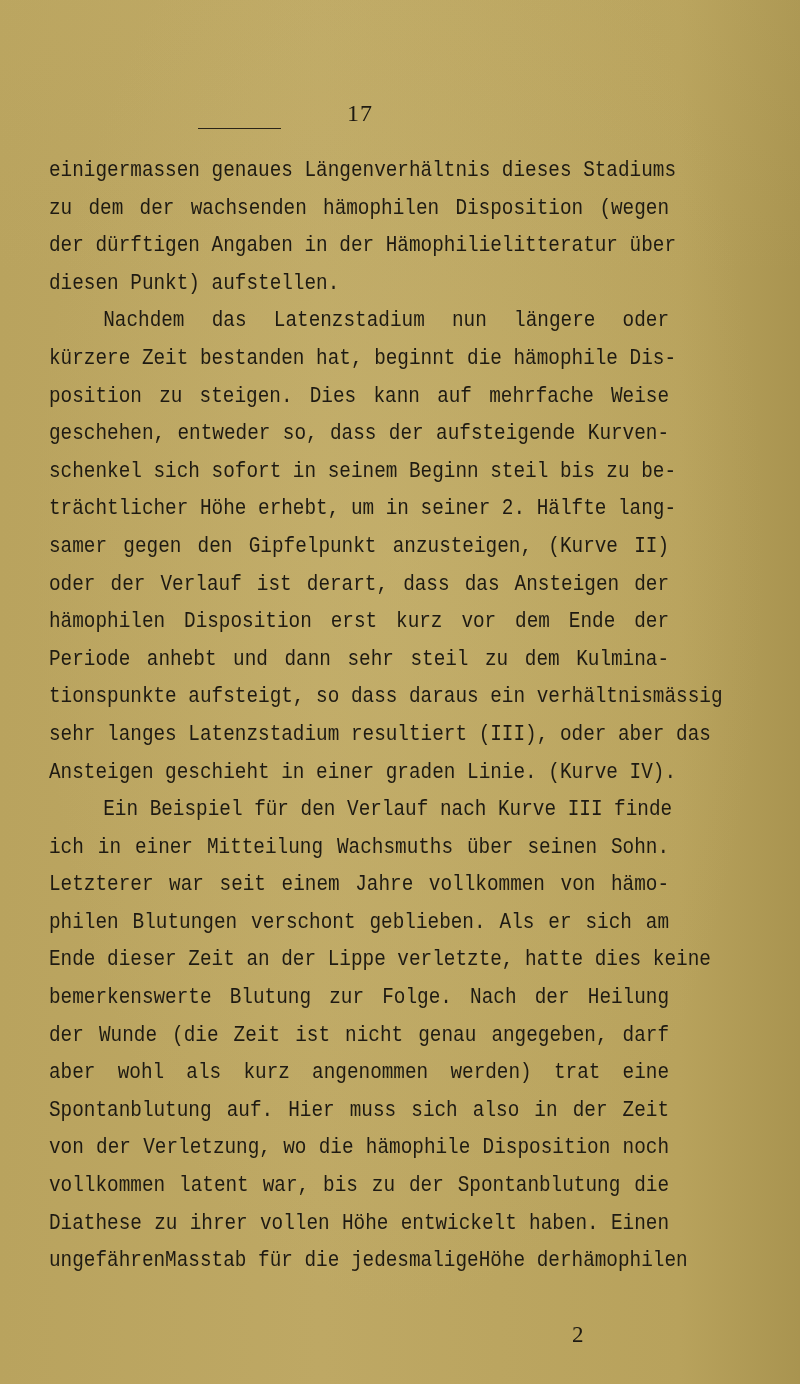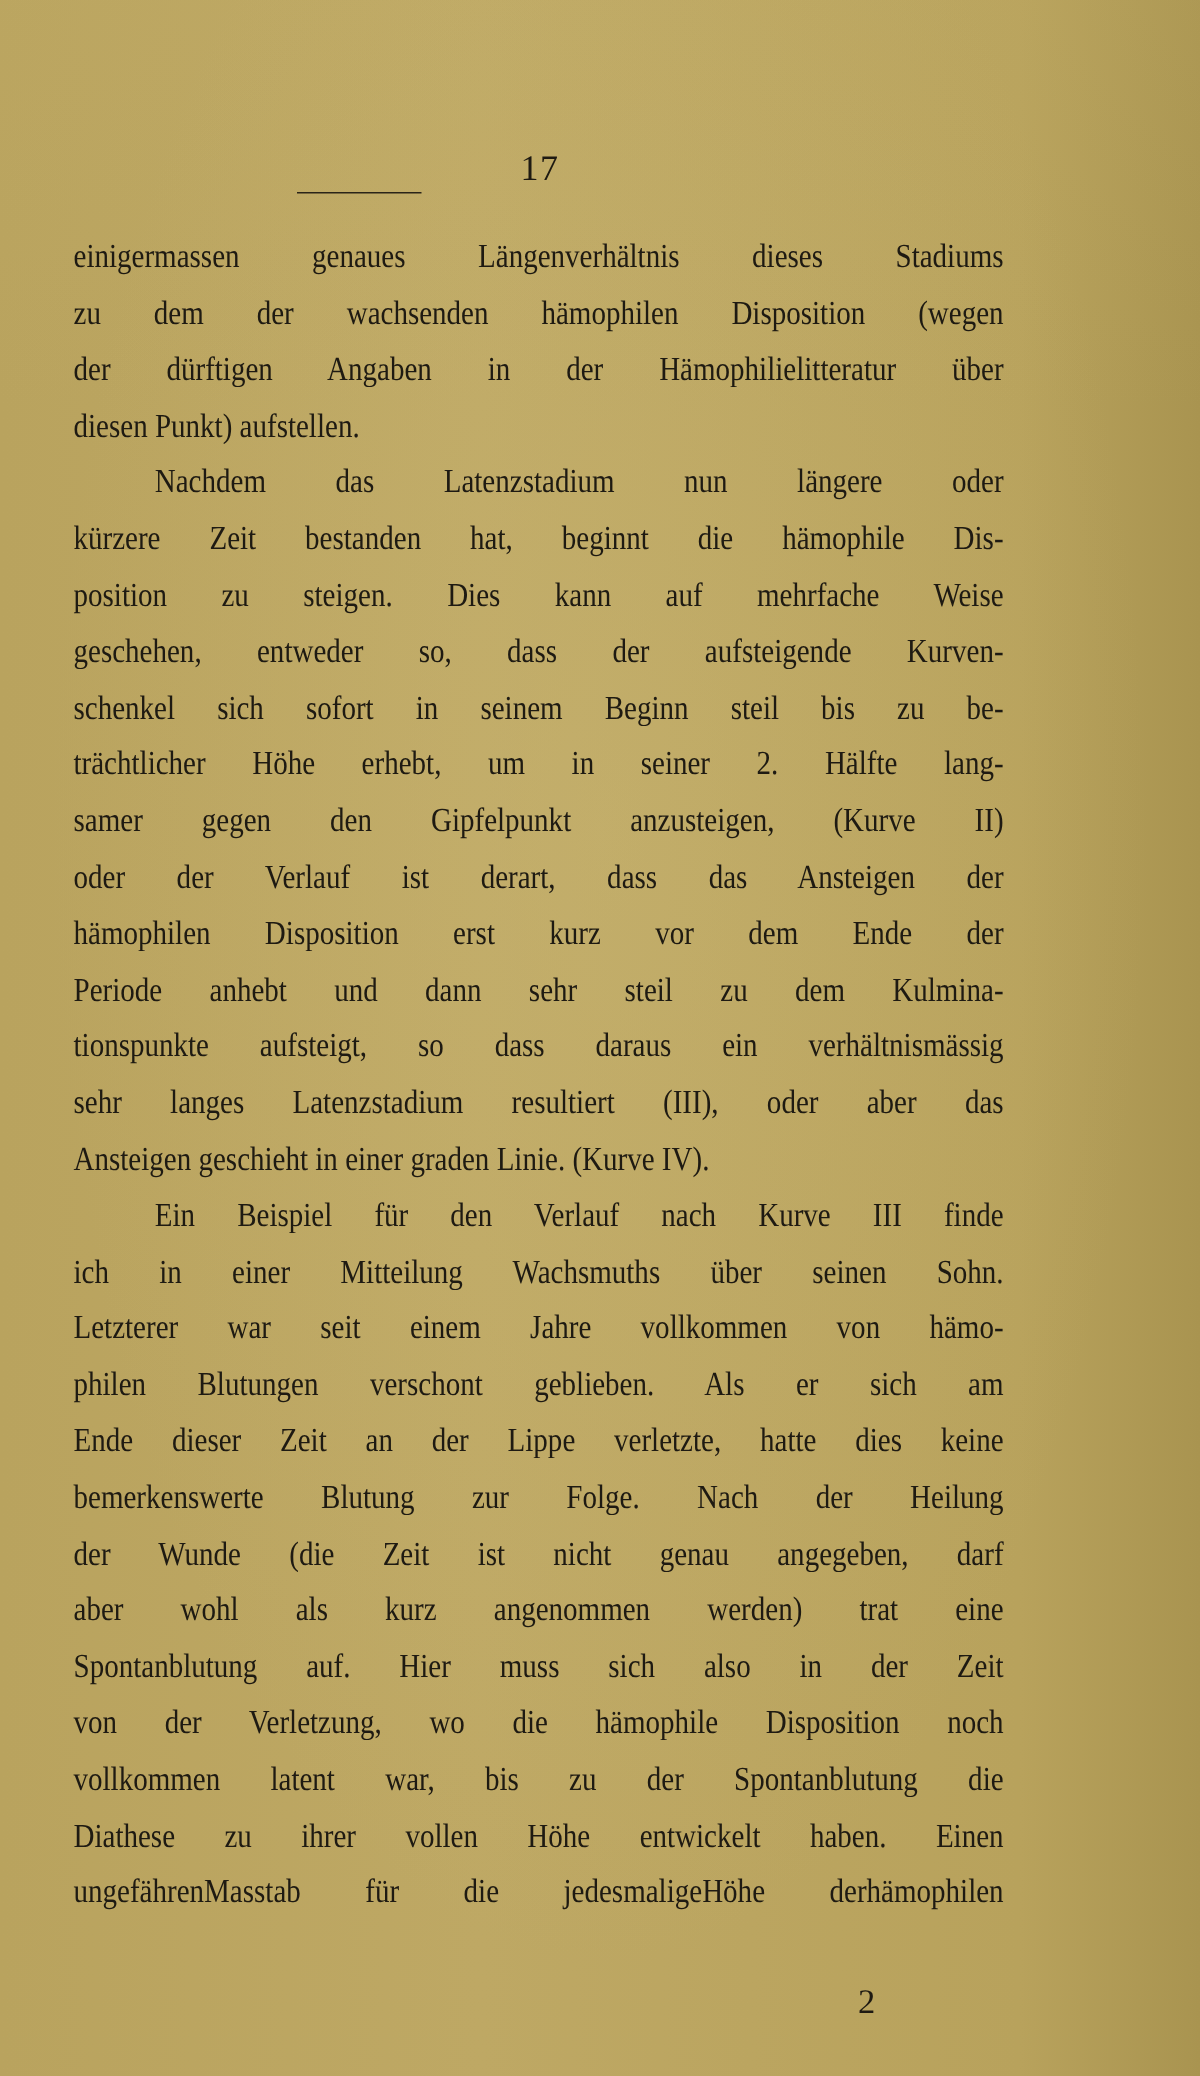--- a/index.html
+++ b/index.html
@@ -39,20 +39,21 @@
       top: 128px;
       width: 83px;
       height: 0;
       border-top: 1.5px solid #2a2418;
     }
     .body-text {
       position: absolute;
       left: 49px;
       top: 152px;
       width: 620px;
+      font-family: Liberation Mono, monospace;
     }
     .line {
       height: 37.6px;
       line-height: 37.6px;
       font-size: 22.5px;
       white-space: nowrap;
       text-align: justify;
       text-align-last: justify;
       transform: scaleX(0.86);
       transform-origin: left center;

